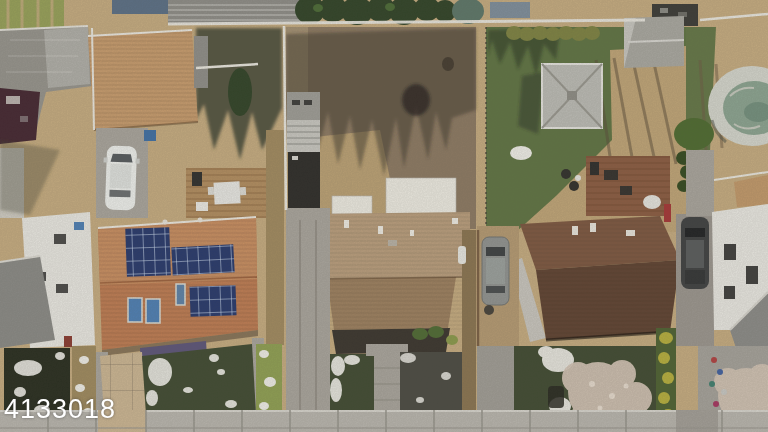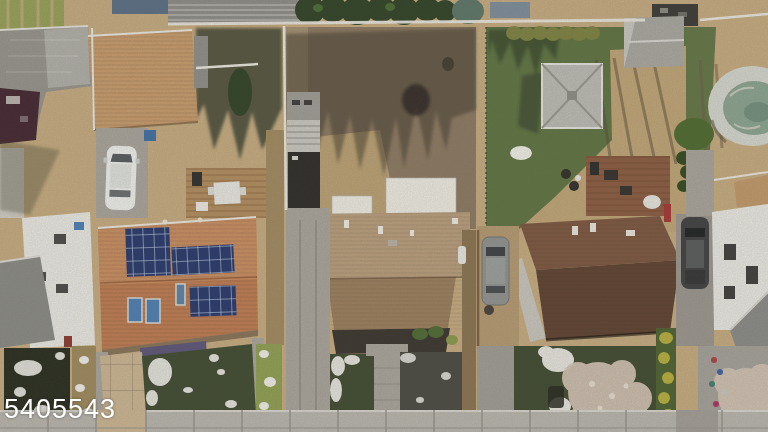--- a/index.html
+++ b/index.html
@@ -415,14 +415,14 @@
           <line x1="578" y1="410" x2="578" y2="432"></line>
       <line x1="626" y1="410" x2="626" y2="432"></line>
           <line x1="722" y1="410" x2="722" y2="432"></line>
       <line x1="0" y1="428" x2="768" y2="428" stroke-width="1"></line>
     </g>
   </g>
 
   <rect x="0" y="0" width="768" height="432" filter="url(#grain)" opacity=".16"></rect>
 </svg>
 
-<div class="watermark">5405543</div>
+<div class="watermark">4133018</div>
 </div>
 
 </body></html>

